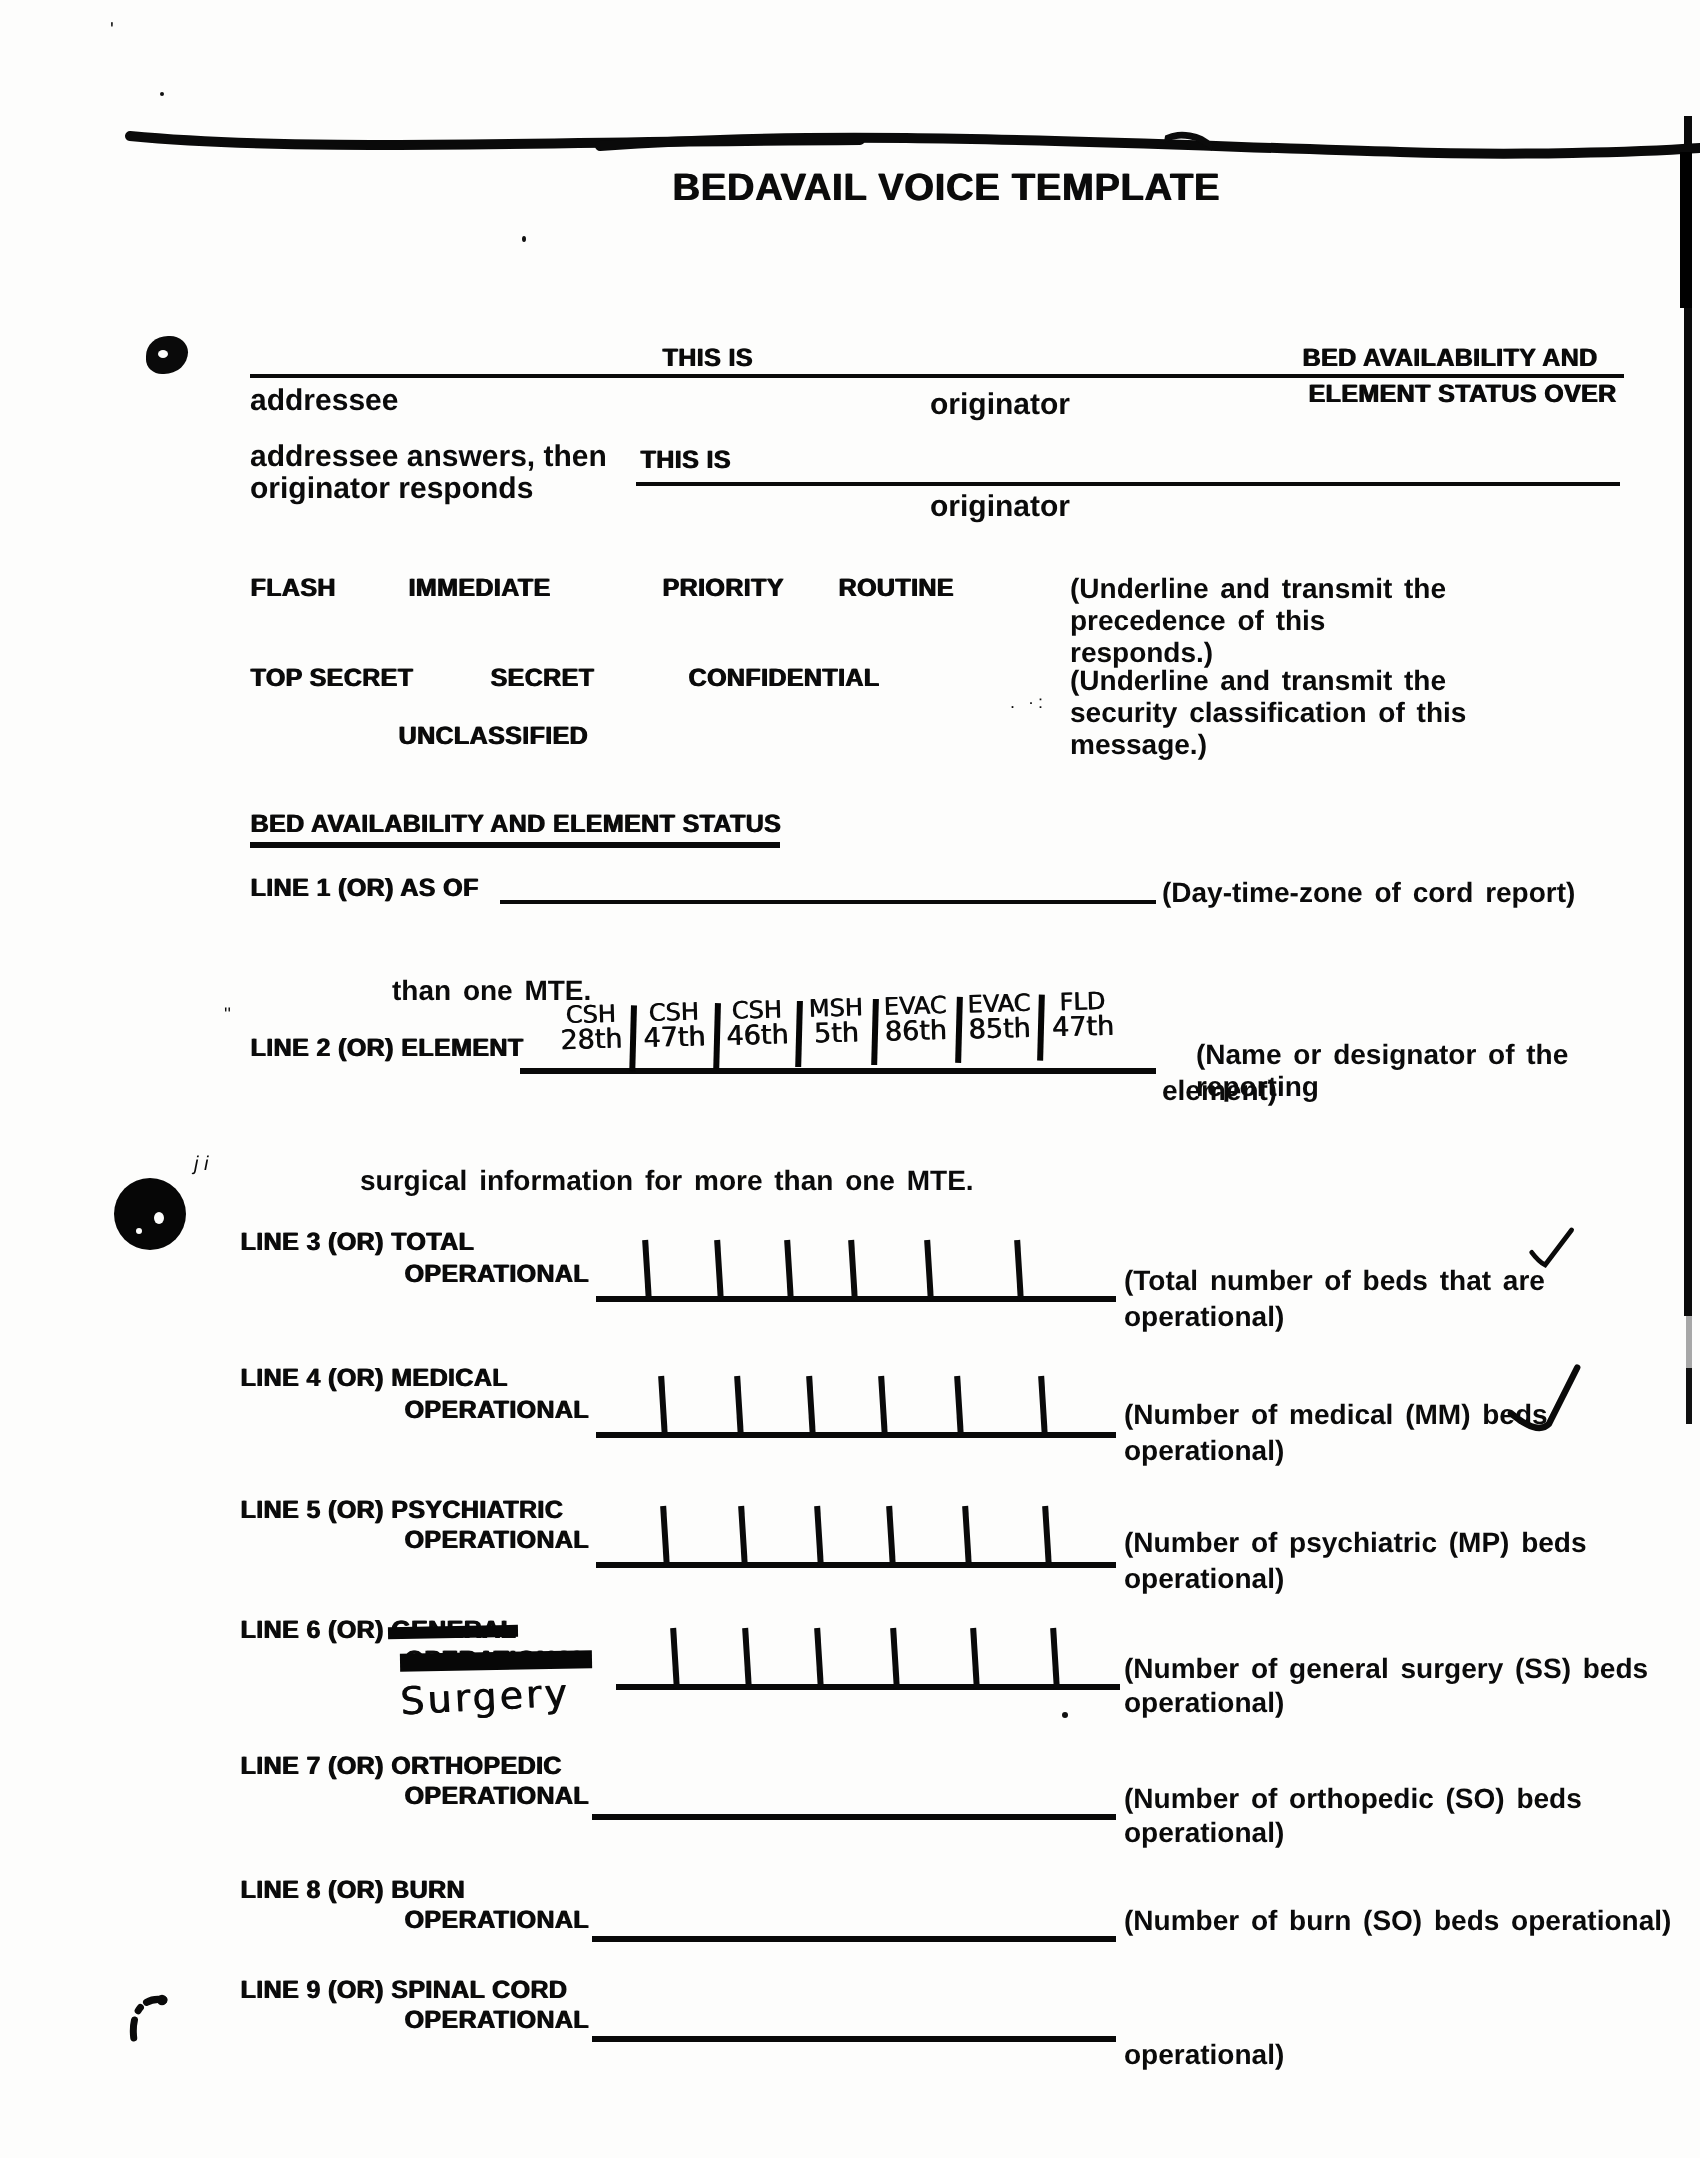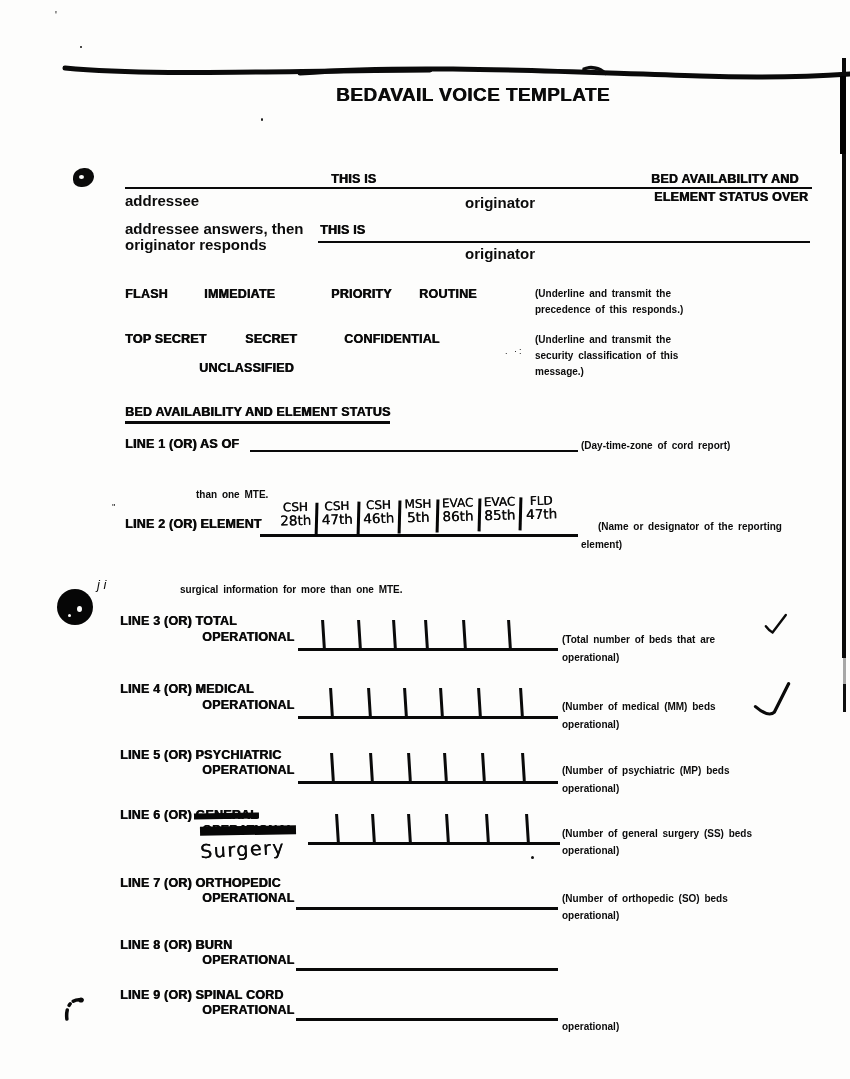--- a/index.html
+++ b/index.html
@@ -5,21 +5,21 @@
   html,body{margin:0;padding:0;background:#e8e8e6;}
   #page{
     position:relative;width:850px;height:1079px;background:#fdfdfc;
     font-family:"Liberation Sans",sans-serif;color:#0b0b0b;overflow:hidden;
     margin:0 auto;
   }
   .abs{position:absolute;}
   .heavy{text-shadow:.6px 0 0 currentColor;}
   .lbl{font-weight:bold;font-size:12.5px;letter-spacing:.2px;white-space:nowrap;}
   .small{font-weight:bold;font-size:15px;white-space:nowrap;}
-  .note{font-weight:bold;font-size:10px;line-height:16px;word-spacing:2px;}
+  .note{font-weight:bold;font-size:14px;line-height:16px;word-spacing:2px;}
   .rule{border-bottom:2.5px solid #0a0a0a;}
   .rule3{border-bottom:3.5px solid #090909;}
   .tick{position:absolute;bottom:-2px;width:3px;height:34px;background:#0a0a0a;transform:rotate(-3.5deg);}
   .hand{font-family:"DejaVu Sans",sans-serif;transform:rotate(-1.5deg);text-shadow:.4px 0 0 currentColor;}
   .handcell{display:flex;flex-direction:column;align-items:center;padding:0 4px;}
   .handcell .u{font-size:12px;line-height:12px;}
   .handcell .n{font-size:13.5px;line-height:15px;}
   .handsep{width:2.5px;height:33px;background:#050505;transform:rotate(3deg);margin-top:2px;}
   .struckline{position:relative;display:inline-block;}
   .struckline::after{content:"";position:absolute;left:-2%;right:-2%;top:38%;height:6px;background:#070707;transform:rotate(-1deg);}
@@ -129,21 +129,21 @@
   </div>
   <div class="abs note" style="left:598px;top:519px;">(Name or designator of the reporting</div>
   <div class="abs note" style="left:581px;top:537px;">element)</div>
 
   <div class="abs note" style="left:180px;top:582px;">surgical information for more than one MTE.</div>
 
   <div class="abs" style="left:57px;top:589px;width:36px;height:36px;background:#060606;border-radius:50%;">
     <div style="position:absolute;left:20px;top:17px;width:5px;height:6px;background:#fdfdfc;border-radius:50%;"></div>
     <div style="position:absolute;left:11px;top:25px;width:3px;height:3px;background:#fdfdfc;border-radius:50%;"></div>
   </div>
-  <div class="abs" style="left:97px;top:577px;font-size:13px;font-style:italic;">j i</div>
+  <div class="abs" style="left:97px;top:577px;font-size:10px;font-style:italic;">j i</div>
 
   <div class="abs lbl heavy" style="left:120px;top:614px;">LINE 3 (OR) TOTAL</div>
   <div class="abs lbl heavy" style="left:202px;top:630px;">OPERATIONAL</div>
   <div class="abs rule3" style="left:298px;top:612px;width:260px;height:36px;">
       <div class="tick" style="left: 24px; height: 30px;"></div>
       <div class="tick" style="left: 60px; height: 30px;"></div>
       <div class="tick" style="left: 95px; height: 30px;"></div>
       <div class="tick" style="left: 127px; height: 30px;"></div>
       <div class="tick" style="left: 165px; height: 30px;"></div>
       <div class="tick" style="left: 210px; height: 30px;"></div>
@@ -205,20 +205,21 @@
 
   <div class="abs lbl heavy" style="left:120px;top:876px;">LINE 7 (OR) ORTHOPEDIC</div>
   <div class="abs lbl heavy" style="left:202px;top:891px;">OPERATIONAL</div>
   <div class="abs" style="left:296px;top:893px;width:262px;height:14px;border-bottom:3px solid #090909;"></div>
   <div class="abs note" style="left:562px;top:891px;">(Number of orthopedic (SO) beds</div>
   <div class="abs note" style="left:562px;top:908px;">operational)</div>
 
   <div class="abs lbl heavy" style="left:120px;top:938px;">LINE 8 (OR) BURN</div>
   <div class="abs lbl heavy" style="left:202px;top:953px;">OPERATIONAL</div>
   <div class="abs" style="left:296px;top:954px;width:262px;height:14px;border-bottom:3px solid #090909;"></div>
+  <div class="abs note" style="left:562px;top:952px;width:280px;">(Number of burn (SO) beds operational)</div>
 
   <div class="abs lbl heavy" style="left:120px;top:988px;">LINE 9 (OR) SPINAL CORD</div>
   <div class="abs lbl heavy" style="left:202px;top:1003px;">OPERATIONAL</div>
   <div class="abs" style="left:296px;top:1004px;width:262px;height:14px;border-bottom:3px solid #090909;"></div>
   <div class="abs note" style="left:562px;top:1019px;">operational)</div>
 
   <svg class="abs" style="left:60px;top:994px;" width="28" height="34">
     <path d="M22,6 C12,4 5,12 7,26" stroke="#0a0a0a" stroke-width="3.5" fill="none" stroke-linecap="round" stroke-dasharray="9 4 2 5"></path>
     <circle cx="21" cy="6" r="2.6" fill="#0a0a0a"></circle>
   </svg>

